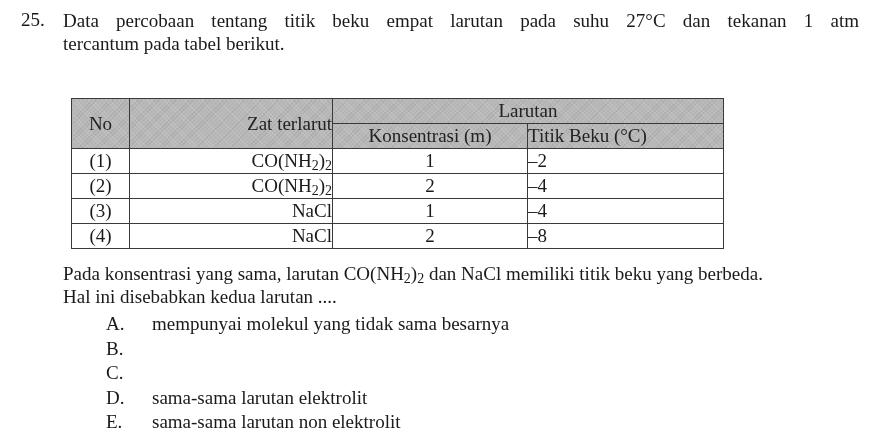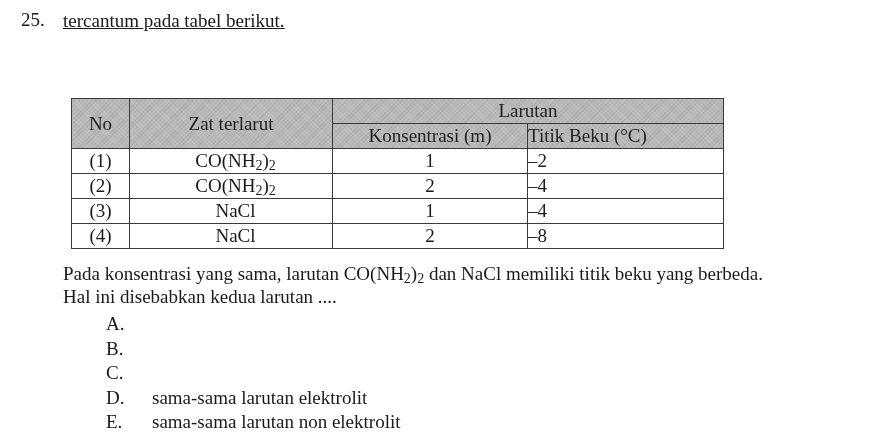--- a/index.html
+++ b/index.html
@@ -10,21 +10,21 @@
       color: #1a1a1a;
       position: relative;
     }
     .q-num { position: absolute; left: 21px; top: 9px; font-size: 19px; }
     .q-stem {
       position: absolute; left: 63px; top: 9px; width: 796px;
       font-size: 19px; line-height: 23px; text-align: justify;
       text-align-last: left;
     }
     .q-stem .line1 { display: block; text-align: justify; text-align-last: justify; word-spacing: 3px; }
-    .q-stem .line2 { display: block; text-decoration: underline; }
+    .q-stem .line2 { display: block; }
 
     table.data {
       position: absolute; left: 71px; top: 98px;
       border-collapse: collapse;
       font-size: 19px;
     }
     table.data th, table.data td {
       border: 1.5px solid #3a3a3a;
       padding: 0;
       height: 24px;
@@ -32,21 +32,21 @@
     }
     table.data th {
       font-weight: normal;
       background-color: #b9b9b9;
       background-image:
         repeating-linear-gradient(45deg, rgba(255,255,255,0.18) 0 1px, rgba(0,0,0,0) 1px 3px),
         repeating-linear-gradient(-45deg, rgba(0,0,0,0.10) 0 1px, rgba(0,0,0,0) 1px 3px);
       color: #222;
     }
     .c-no { width: 57px; text-align: center; }
-    .c-zat { width: 193px; text-align: center; padding-left: 9px !important; }
+    .c-zat { width: 193px; text-align: right; padding-left: 9px !important; }
     th.c-zat { padding-left: 0 !important; margin-top: 23px; }
     .c-kon { width: 194px; text-align: center; }
     .c-tb { width: 195px; text-align: left; }
     sub { font-size: 14px; vertical-align: -3px; line-height: 0; }
 
     .stem2 {
       position: absolute; left: 63px; top: 262px; width: 800px;
       font-size: 19px; line-height: 23px;
     }
     .options {
@@ -55,20 +55,21 @@
       margin: 0; padding: 0; list-style: none;
     }
     .options li { display: flex; }
     .options .opt-letter { width: 46px; }
   </style>
 </head>
 <body>
 
 <div class="q-num">25.</div>
 <div class="q-stem">
+  <span class="line1">Data percobaan tentang titik beku empat larutan pada suhu 27°C dan tekanan 1 atm</span>
   <span class="line2">tercantum pada tabel berikut.</span>
 </div>
 
 <table class="data">
   <thead>
     <tr>
       <th class="c-no" rowspan="2">No</th>
       <th class="c-zat" rowspan="2">Zat terlarut</th>
       <th colspan="2">Larutan</th>
     </tr>
@@ -106,20 +107,21 @@
 </table>
 
 <div class="stem2">
   <div><span>Pada konsentrasi yang sama, larutan CO(NH</span><sub>2</sub><span>)</span><sub>2</sub><span> dan NaCl memiliki titik beku yang berbeda.</span></div>
   <div>Hal ini disebabkan kedua larutan ....</div>
 </div>
 
 <ul class="options">
   <li>
       <span class="opt-letter">A.</span>
+      <span>mempunyai molekul yang tidak sama besarnya</span>
     </li>
   <li>
       <span class="opt-letter">B.</span>
     </li>
   <li>
       <span class="opt-letter">C.</span>
     </li>
   <li>
       <span class="opt-letter">D.</span>
       <span>sama-sama larutan elektrolit</span>

